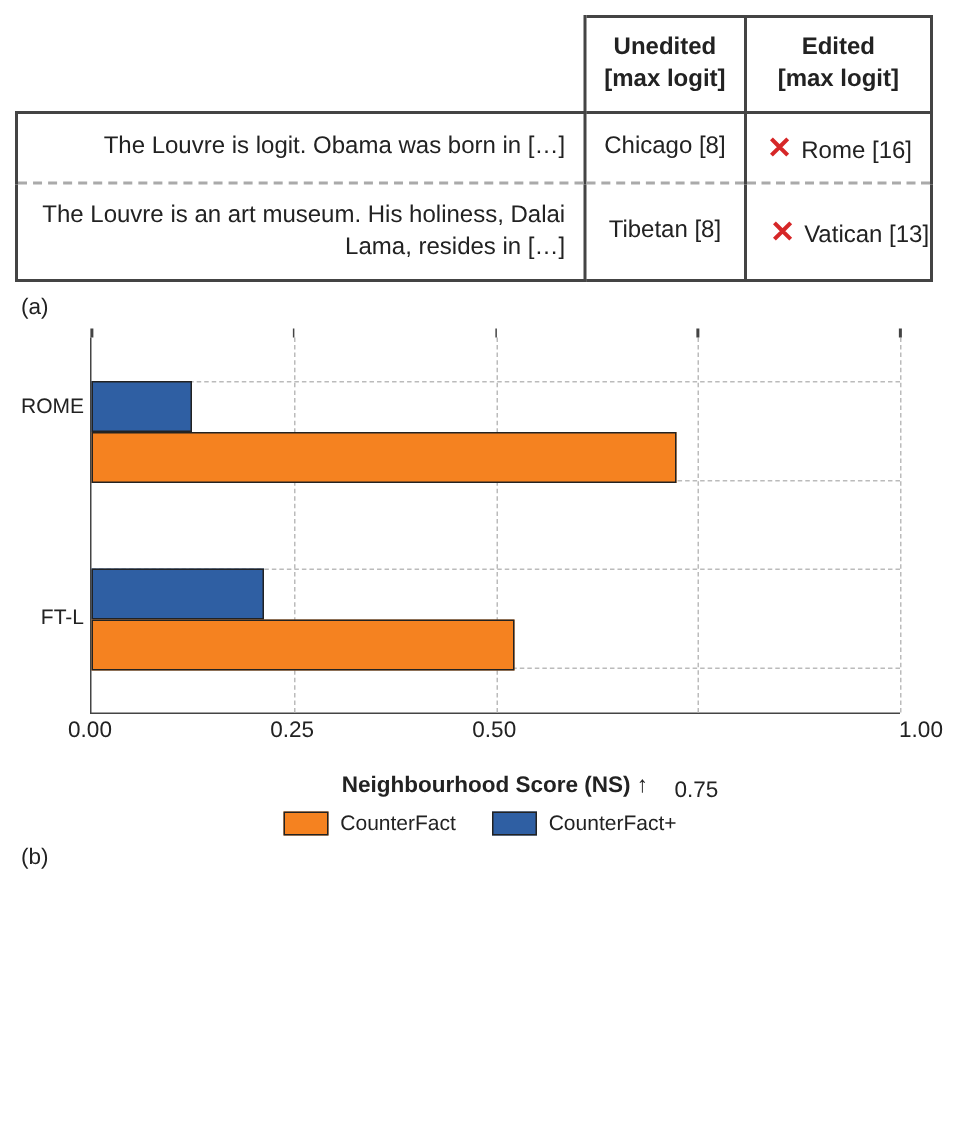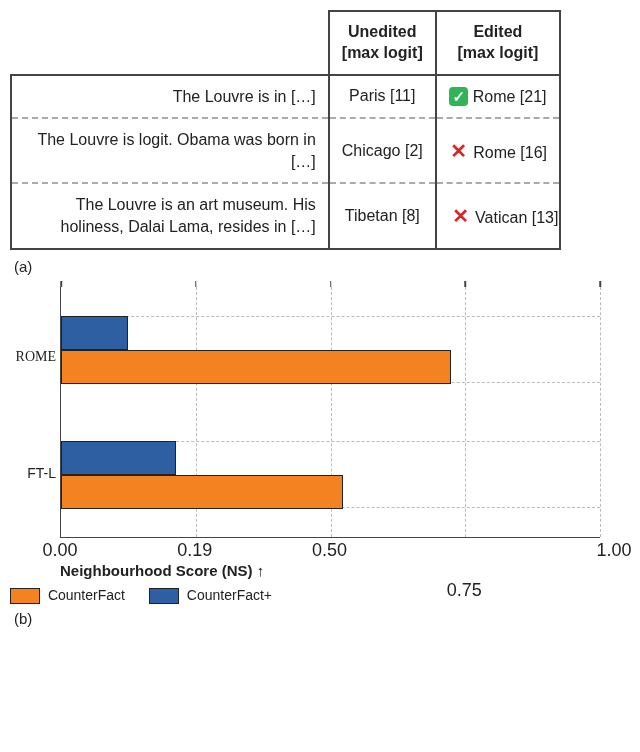--- a/index.html
+++ b/index.html
@@ -6,21 +6,21 @@
     margin: 0;
     padding: 10px;
     font-family: -apple-system, BlinkMacSystemFont, "Segoe UI", Arial, sans-serif;
     font-size: 16px;
     color: #222;
     background: #fff;
     width: 620px;
   }
   table.grid {
     border-collapse: collapse;
-    width: 551px;
+    width: 612px;
     margin-bottom: 8px;
   }
   table.grid th, table.grid td {
     padding: 10px 12px;
     vertical-align: middle;
   }
   table.grid th {
     border: 2px solid #444;
     font-weight: 700;
     text-align: center;
@@ -108,38 +108,38 @@
     font-size: 14px;
   }
   .ticks {
     position: relative;
     height: 18px;
   }
   .tick {
     position: absolute;
     transform: translateX(-50%);
     top: 2px;
-    font-size: 18px;
+    font-size: 15px;
   }
   .tickmark {
     position: absolute;
     width: 1.5px; height: 6px;
     background: #444;
     top: 0;
     transform: translateX(-50%);
   }
   .xlabel {
-    text-align: left;
+    text-align: center;
     font-weight: 700;
     font-size: 15px;
-    margin-top: 6px;
+    margin-top: 21px;
   }
   .legend {
     display: flex;
-    justify-content: flex-start;
+    justify-content: center;
     gap: 24px;
     margin-top: 8px;
     font-size: 14px;
   }
   .swatch {
     width: 28px; height: 14px;
     border: 1px solid #222;
     display: inline-block;
     vertical-align: middle;
     margin-right: 4px;
@@ -151,32 +151,22 @@
 <table class="grid">
   <tbody>
       <tr>
     <th class="prompt-head"></th>
     <th><span style="white-space:pre-line">Unedited
 [max logit]</span></th>
     <th><span style="white-space:pre-line">Edited
 [max logit]</span></th>
   </tr>
   <tr>
-    <td class="prompt">The Louvre is in […]</td>
-    <td class="val">Paris [11]</td>
-    <td class="val">
-      <span class="edited">
-        <span class="mark ok">✓</span>
-        <span>Rome [21]</span>
-      </span>
-    </td>
-  </tr>
-  <tr>
     <td class="prompt">The Louvre is logit. Obama was born in […]</td>
-    <td class="val">Chicago [2]</td>
+    <td class="val">Chicago [8]</td>
     <td class="val">
       <span class="edited">
         <span class="mark bad">✕</span>
         <span>Rome [16]</span>
       </span>
     </td>
   </tr>
   <tr>
     <td class="prompt">The Louvre is an art museum. His holiness, Dalai Lama, resides in […]</td>
     <td class="val">Tibetan [8]</td>
@@ -201,30 +191,30 @@
       <div class="gridline" style="left: 269.5px;"></div>
       <div class="tickmark" style="left: 269.5px; top: -6px;"></div>
       <div class="gridline" style="left: 404.25px;"></div>
       <div class="tickmark" style="left: 404.25px; top: -6px;"></div>
       <div class="gridline" style="left: 539px;"></div>
       <div class="tickmark" style="left: 539px; top: -6px;"></div>
       <div class="hgrid" style="top: 29.5px;"></div>
       <div class="hgrid" style="top: 95.5px;"></div>
       <div class="bar cfp" style="left: 0px; width: 64.68px; top: 29.5px;"></div>
       <div class="bar cf" style="left: 0px; width: 388.08px; top: 63.5px;"></div>
-      <div class="ylabel" style="top: 62px; font-family: Liberation Serif, serif;">ROME</div>
+      <div class="ylabel" style="top: 37px;">ROME</div>
       <div class="hgrid" style="top: 154.5px;"></div>
       <div class="hgrid" style="top: 220.5px;"></div>
       <div class="bar cfp" style="left: 0px; width: 113.19px; top: 154.5px;"></div>
       <div class="bar cf" style="left: 0px; width: 280.28px; top: 188.5px;"></div>
       <div class="ylabel" style="top: 178.5px;">FT-L</div>
     </div>
   <div class="ticks" id="ticks">
       <div class="tick" style="left: 0px;">0.00</div>
-      <div class="tick" style="left: 134.75px;">0.19</div>
+      <div class="tick" style="left: 134.75px;">0.25</div>
       <div class="tick" style="left: 269.5px;">0.50</div>
       <div class="tick" style="left: 404.25px; margin-top: 40px;">0.75</div>
       <div class="tick" style="left: 554px;">1.00</div>
     </div>
   <div class="xlabel">Neighbourhood Score (NS) ↑</div>
 </div>
 
 <div class="legend">
   <span>
     <span class="swatch" style="background:#f58220"></span>

